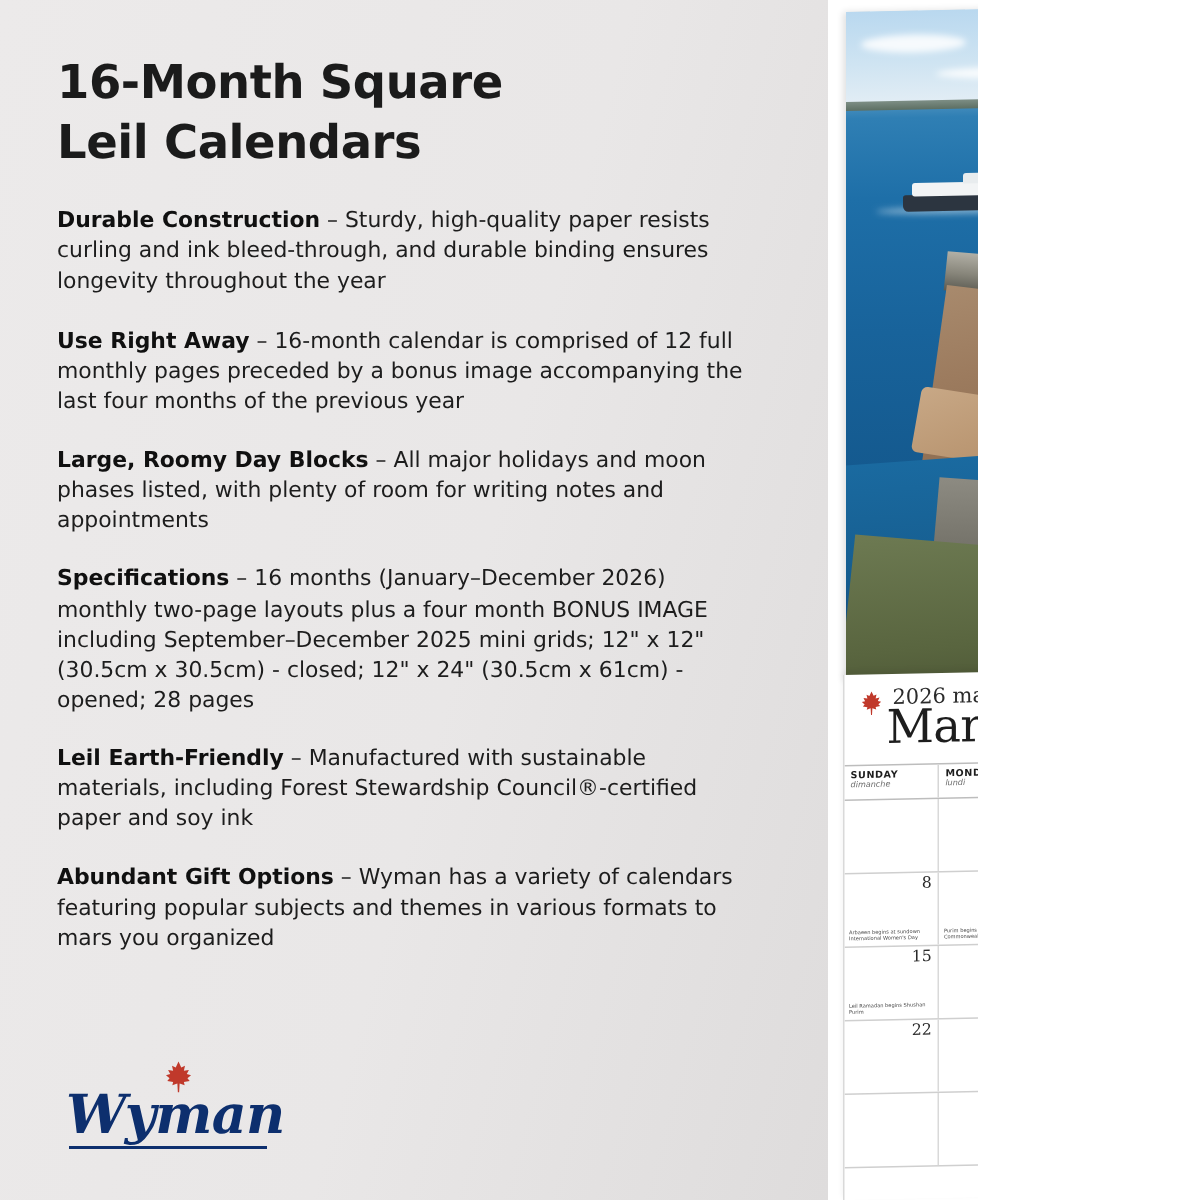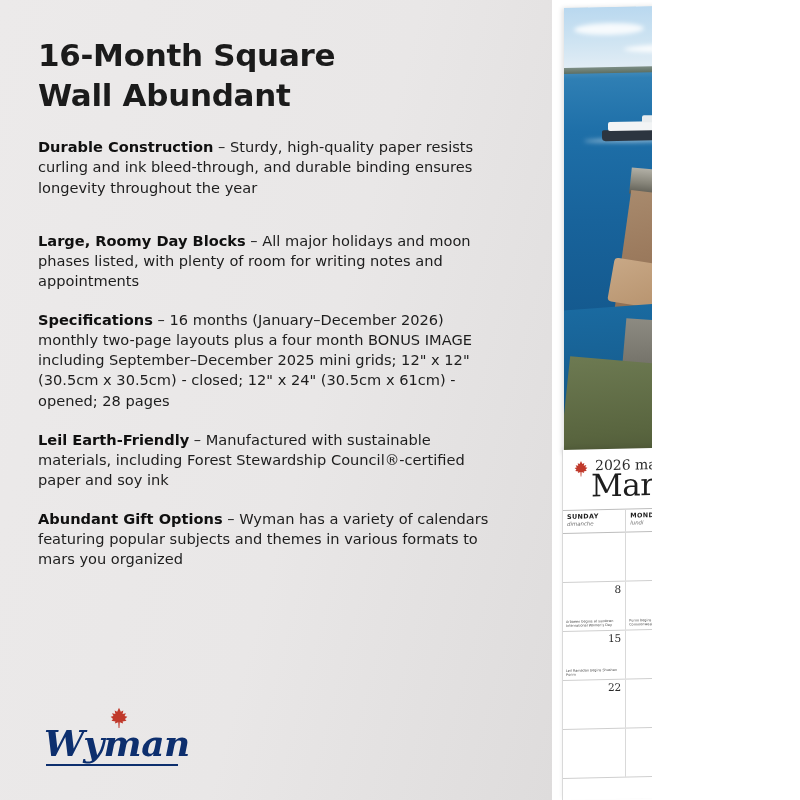--- a/index.html
+++ b/index.html
@@ -54,21 +54,21 @@
     font-size: 14.6px;
     line-height: 1.38;
     color: #1d1d1d;
     max-width: 470px;
   }
   .feature .lead {
     font-weight: bold;
     color: #101010;
   }
   .feature.gap-big {
-    margin-bottom: 33px;
+    margin-bottom: 20px;
   }
 
   
   .logo-block {
     position: absolute;
     left: 44px;
     bottom: 36px;
     width: 470px;
     display: flex;
     align-items: flex-end;
@@ -368,28 +368,31 @@
 </head>
 <body>
 
 <div class="page">
 
   <div class="left-panel">
     <div class="left-inner">
 
       <h1 class="title">
         <span class="line">16-Month Square</span>
-        <span class="line">Wall Abundant</span>
+        <span class="line">Leil Calendars</span>
       </h1>
 
 
       <p class="feature gap-big">
         <span class="lead">Durable Construction</span><span> – Sturdy, high-quality paper resists curling and ink bleed-through, and durable binding ensures longevity throughout the year</span>
       </p>
 
+      <p class="feature">
+        <span class="lead">Use Right Away</span><span> – 16-month calendar is comprised of 12 full monthly pages preceded by a bonus image accompanying the last four months of the previous year</span>
+      </p>
 
       <p class="feature">
         <span class="lead">Large, Roomy Day Blocks</span><span> – All major holidays and moon phases listed, with plenty of room for writing notes and appointments</span>
       </p>
 
       <p class="feature">
         <span class="lead">Specifications</span><span> – 16 months (January–December 2026) monthly two-page layouts plus a four month BONUS IMAGE including September–December 2025 mini grids; 12" x 12" (30.5cm x 30.5cm) - closed; 12" x 24" (30.5cm x 61cm) - opened; 28 pages</span>
       </p>
 
       <p class="feature">

